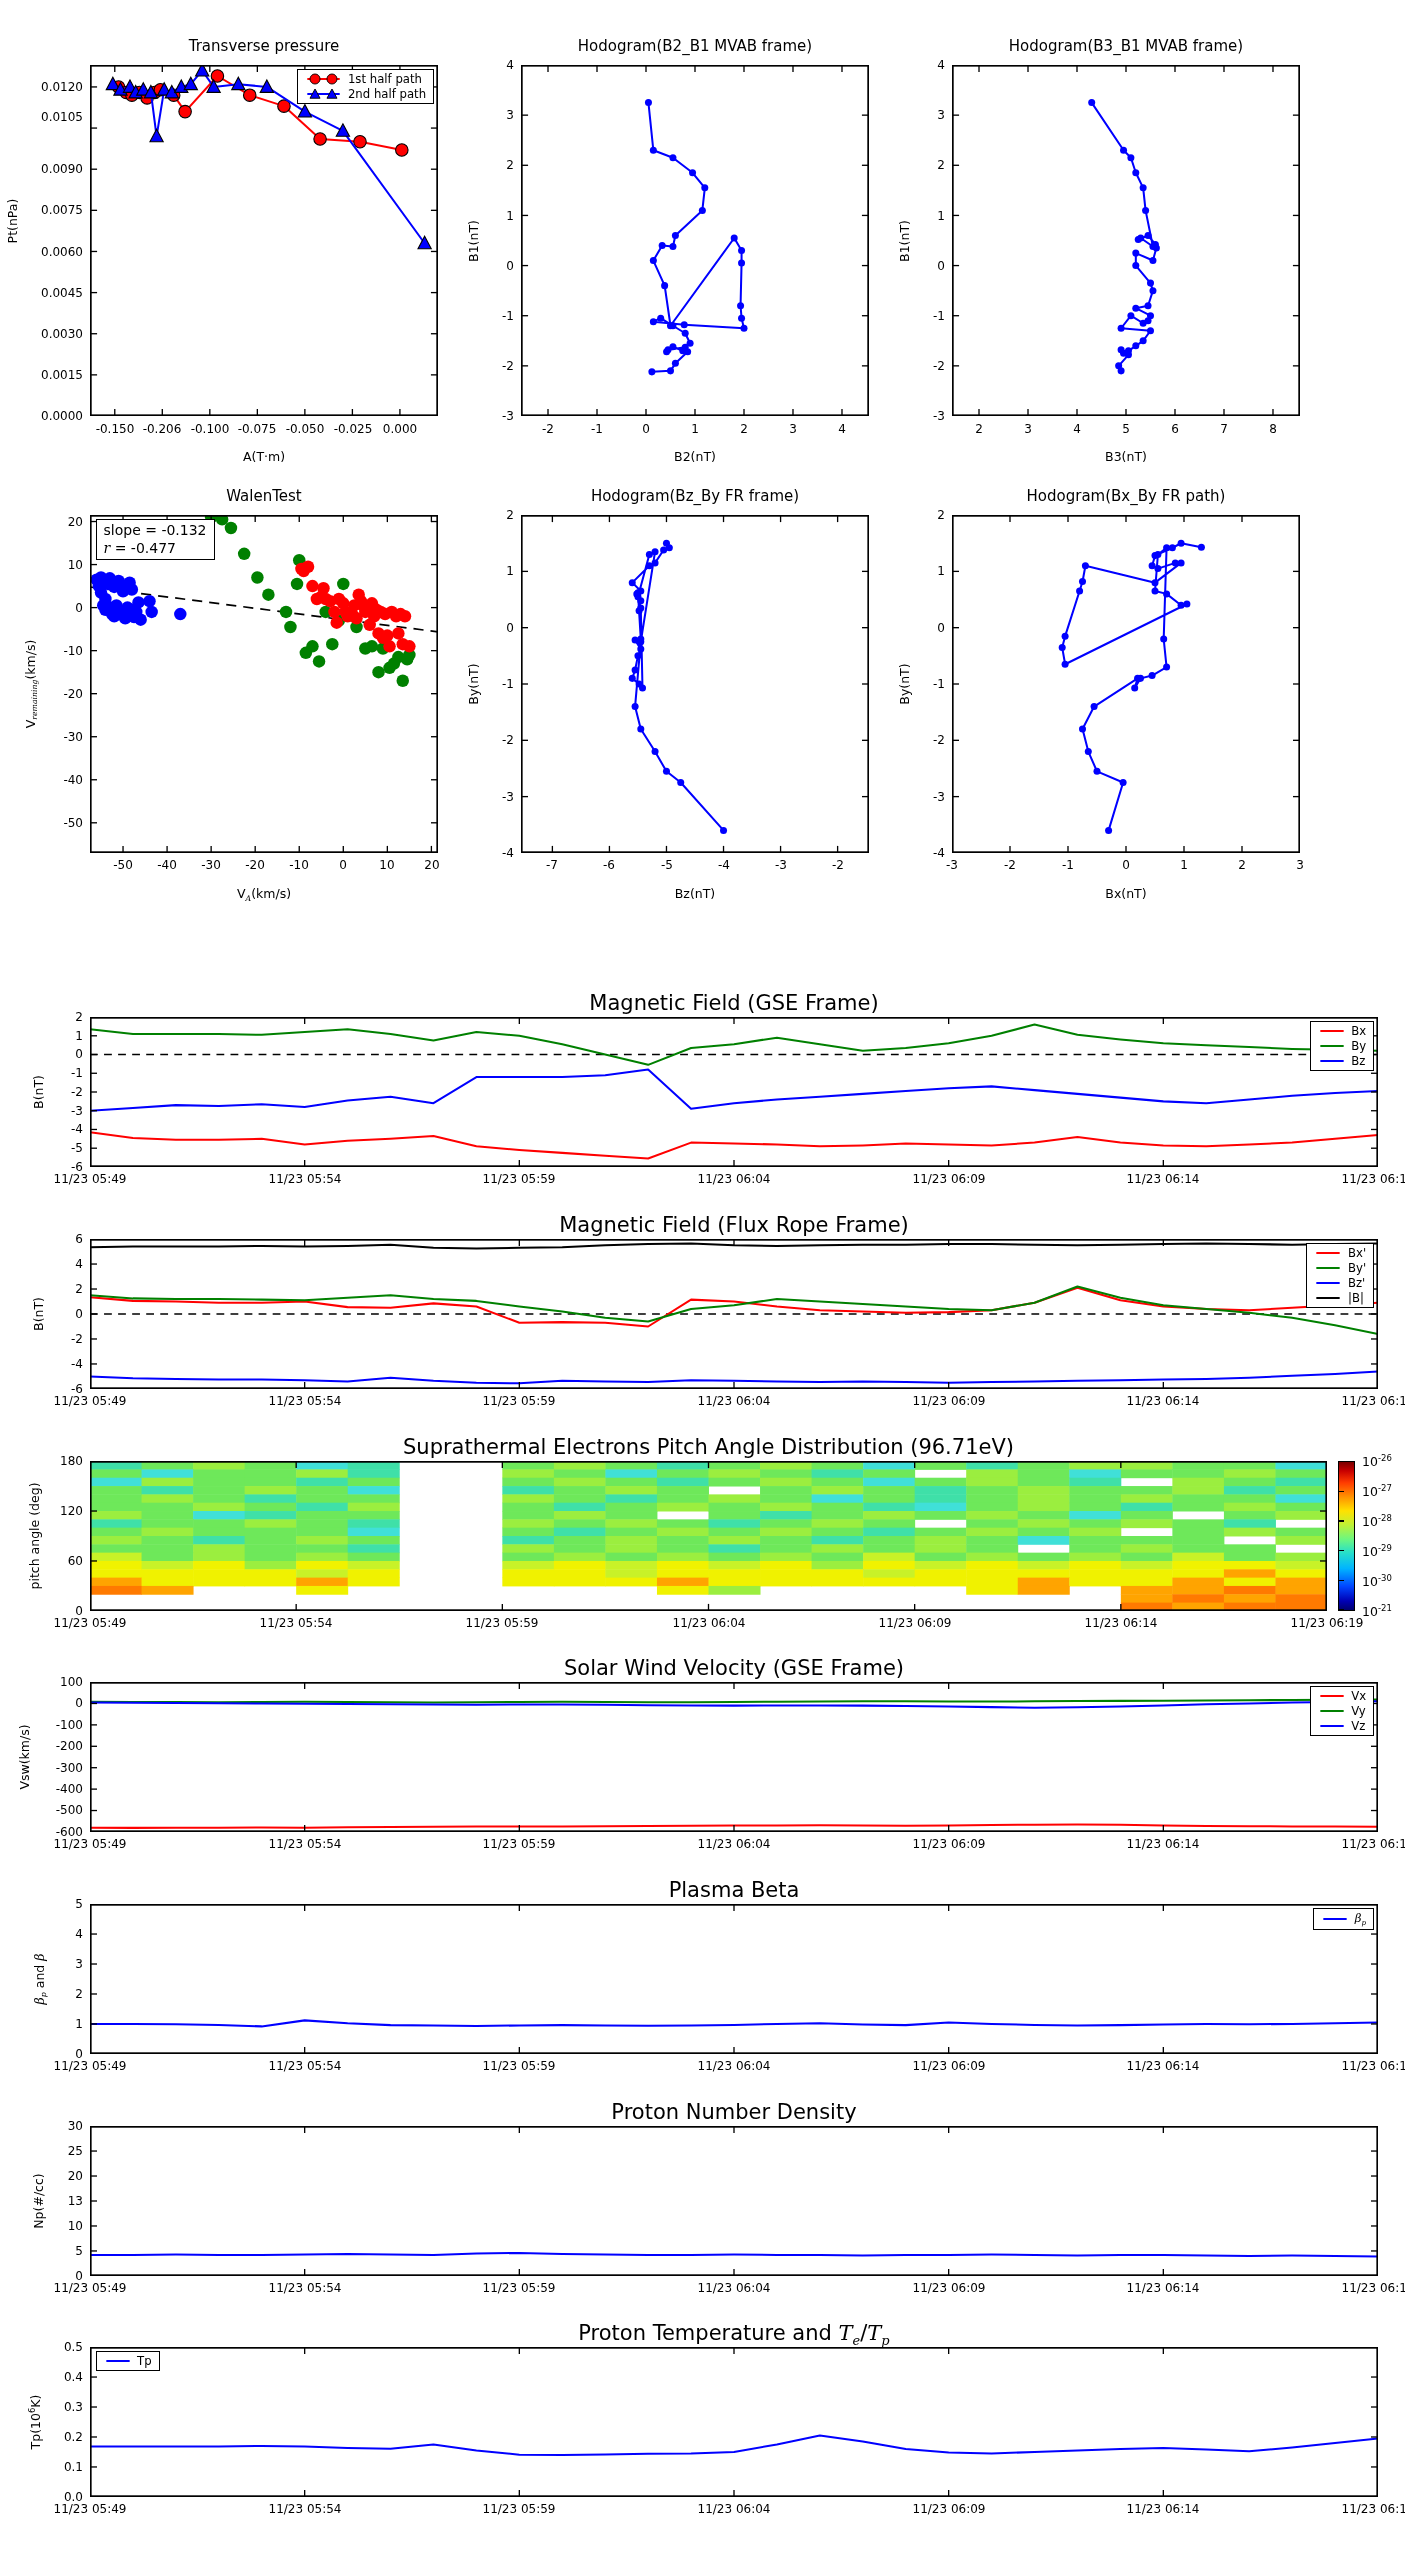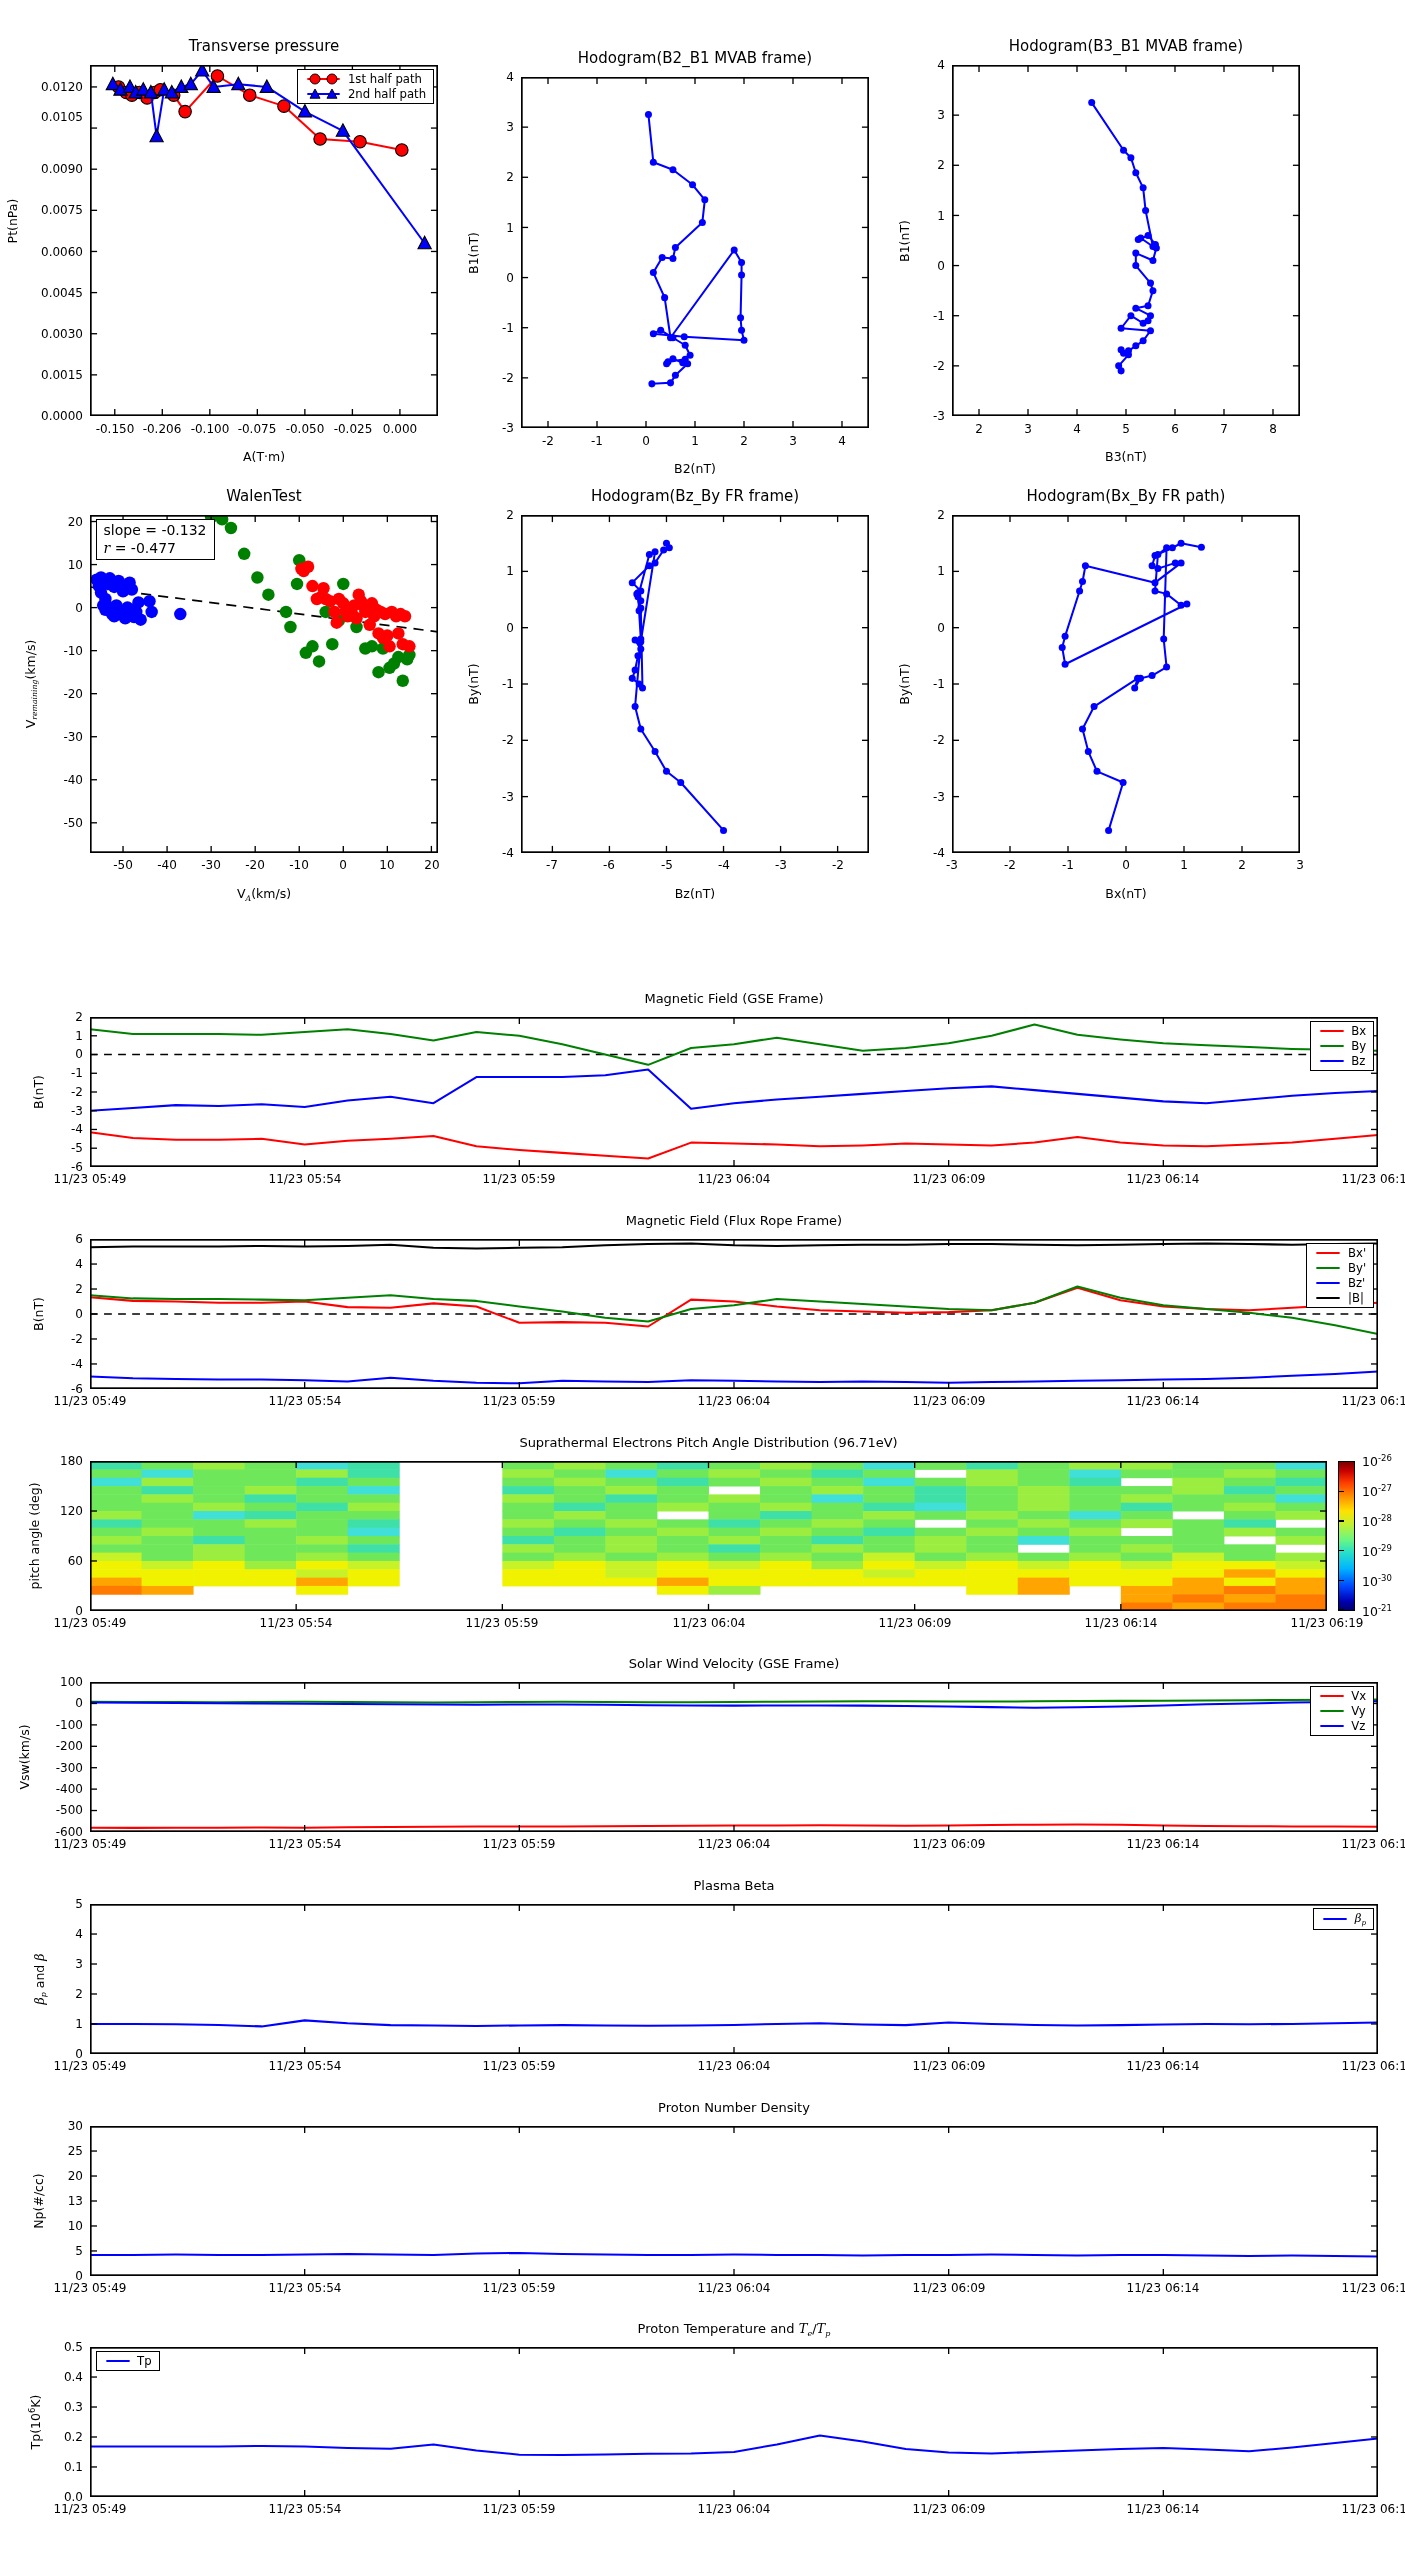--- a/index.html
+++ b/index.html
@@ -2,21 +2,21 @@
 <html style="font-size:12.5px"><head>
 <meta charset="utf-8">
 <style>
   html,body{margin:0;padding:0;background:#fff;}
   #fig{position:relative;width:1405px;height:2576px;background:#fff;
        font-family:"DejaVu Sans",sans-serif;color:#000;overflow:hidden;}
   .panel{position:absolute;}
   .plot{position:absolute;left:0;top:0;overflow:hidden;}
   .ptitle{position:absolute;left:50%;transform:translateX(-50%);white-space:nowrap;
           font-size:15px;top:-28px;}
-  .panel.wide .ptitle{font-size:13px;top:-26px;}
+  .panel.wide .ptitle{font-size:21px;top:-26px;}
   .ylab{position:absolute;top:50%;white-space:nowrap;font-size:12.5px;
         transform:translate(-50%,-50%) rotate(-90deg);}
   .xlab{position:absolute;left:50%;transform:translateX(-50%);white-space:nowrap;font-size:12.5px;}
   .tx{position:absolute;font-size:12px;transform:translateX(-50%);white-space:nowrap;}
   .ty{position:absolute;font-size:12px;transform:translate(-100%,-50%);white-space:nowrap;}
   .legend{position:absolute;background:#fff;border:1.4px solid #000;padding:2.3px 7px;
           display:flex;flex-direction:column;gap:0.8px;z-index:5;}
   .lrow{display:flex;align-items:center;gap:5.5px;font-size:11.7px;white-space:nowrap;}
   .annot{position:absolute;background:#fff;border:1.4px solid #000;padding:0.8px 7px 2.3px 7px;
          font-size:14px;line-height:1.3;z-index:5;white-space:nowrap;}
@@ -135,21 +135,21 @@
           <svg width="37" height="14" viewBox="0 0 48 18">
             <line x1="3" y1="9" x2="45" y2="9" stroke="#0000ff" stroke-width="2.6"></line>
             <path d="M13 2.5 L19.5 14.5 L6.5 14.5 Z" fill="#0000ff" stroke="#000" stroke-width="1.2"></path>
             <path d="M35 2.5 L41.5 14.5 L28.5 14.5 Z" fill="#0000ff" stroke="#000" stroke-width="1.2"></path>
           </svg>
           <span>2nd half path</span>
         </div>
       </div>
     </div>
 
-  <div class="panel" style="left: 521px; top: 65px; width: 348px; height: 351px; margin-top: 12px;">
+  <div class="panel" style="left: 521px; top: 65px; width: 348px; height: 351px;">
     <div class="ptitle">Hodogram(B2_B1 MVAB frame)</div>
     <div class="ylab" style="left: -48px;">B1(nT)</div>
     <div class="xlab" style="top: 384px;">B2(nT)</div>
     <svg class="plot" width="348" height="351" viewBox="0 0 446 450">
         <polyline points="163.3,48.2 169.6,109.3 194.7,118.9 219.9,138.2 235.6,157.5 232.4,186.4 197.9,218.6 194.7,232.7 180.9,231.4 169.6,250.7 184.1,282.9 191.6,334.3 273.3,221.8 282.7,237.9 282.7,253.9 281.4,308.6 282.7,324.6 285.8,337.5 209.2,333.0 169.6,329.1 179.0,324.6 194.7,334.3 210.4,343.9 216.7,356.8 210.4,361.9 188.5,365.1 186.6,367.7 194.7,361.3 207.3,366.4 213.6,367.7 197.9,382.5 191.6,392.1 167.7,393.4" fill="none" stroke="#0000ff" stroke-width="2.6" stroke-linejoin="round"></polyline>
         <circle cx="163.3239436619718" cy="48.214285714285666" r="4.5" fill="#0000ff"></circle>
         <circle cx="169.6056338028169" cy="109.28571428571428" r="4.5" fill="#0000ff"></circle>
         <circle cx="194.73239436619718" cy="118.92857142857139" r="4.5" fill="#0000ff"></circle>
         <circle cx="219.85915492957747" cy="138.21428571428572" r="4.5" fill="#0000ff"></circle>
         <circle cx="235.56338028169017" cy="157.5" r="4.5" fill="#0000ff"></circle>

